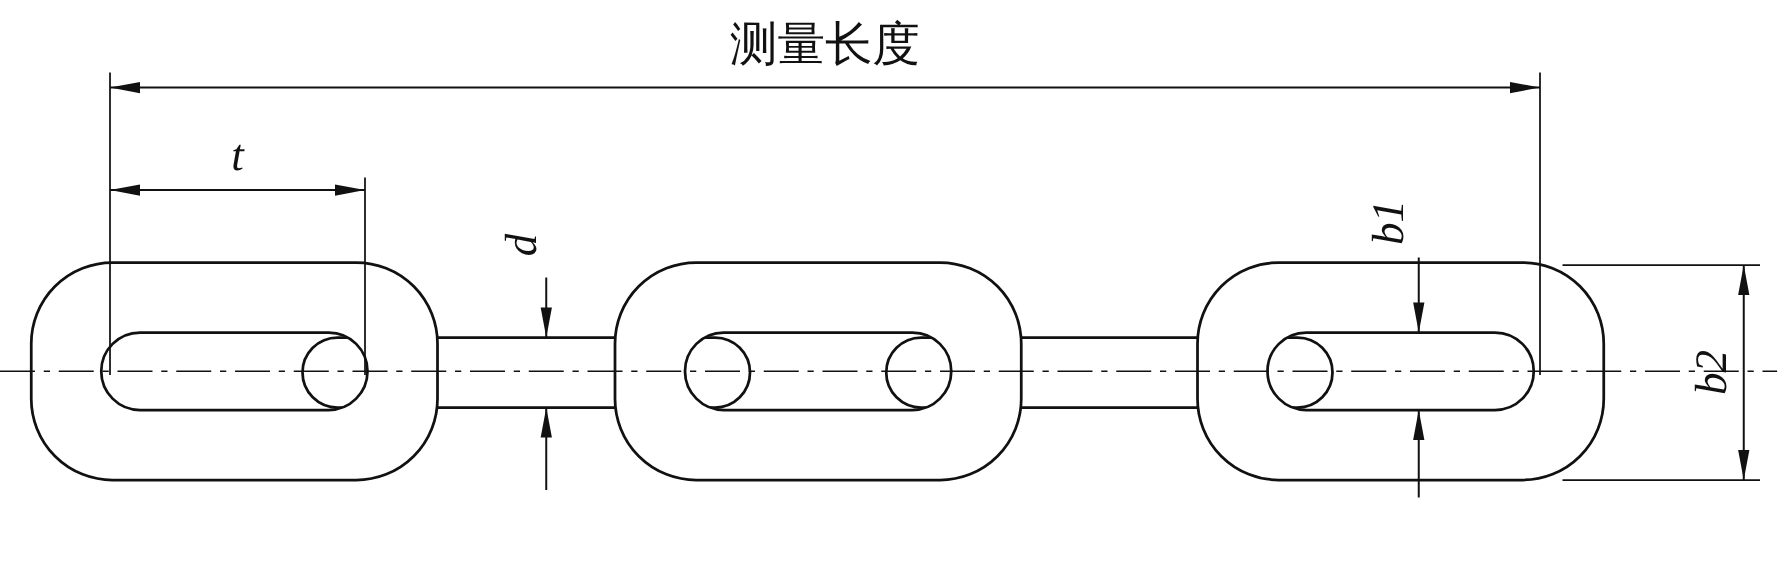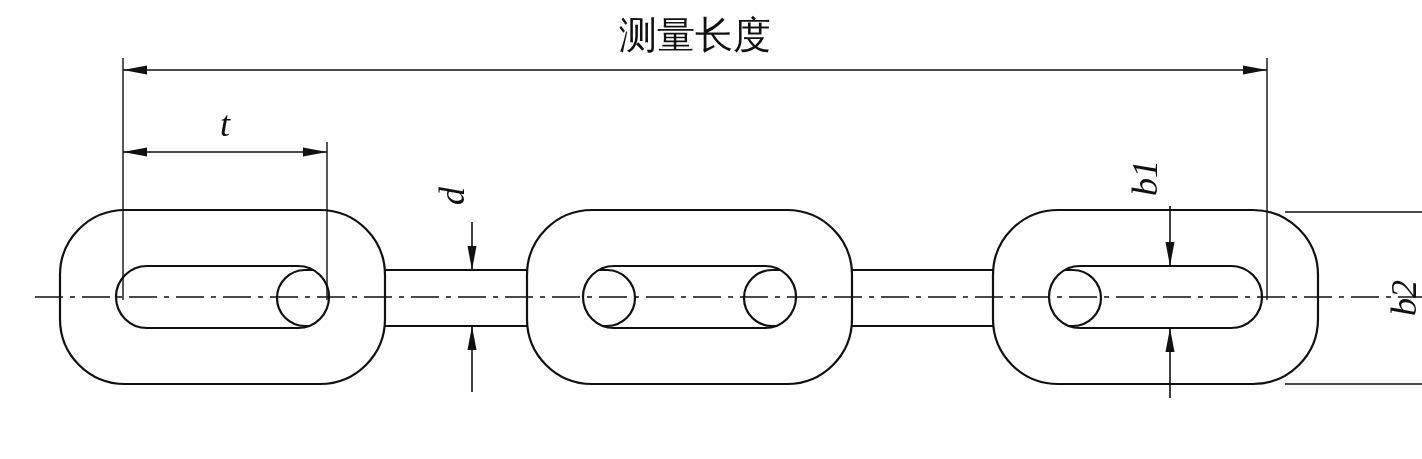--- a/index.html
+++ b/index.html
@@ -9,21 +9,20 @@
     width: 1422px;
     height: 459px;
     overflow: hidden;
     font-family: "Liberation Sans", sans-serif;
   }
   .drawing-wrap {
     position: relative;
     width: 1138px;
     height: 459px;
     background: #ffffff;
-    padding-left: 35px;
   }
   svg { display: block; }
   .outline { fill: #ffffff; stroke: #111111; stroke-width: 2.2; }
   .ring    { fill: #ffffff; fill-rule: evenodd; stroke: #111111; stroke-width: 2.2; }
   .dimline { stroke: #111111; stroke-width: 1.6; fill: none; }
   .extline { stroke: #111111; stroke-width: 1.4; fill: none; }
   .arrow   { fill: #111111; stroke: none; }
   .centerline { stroke: #111111; stroke-width: 1.3; fill: none; stroke-dasharray: 28 7 5 7; }
   .dim-label-cjk {
     font-family: "Liberation Sans", sans-serif;

